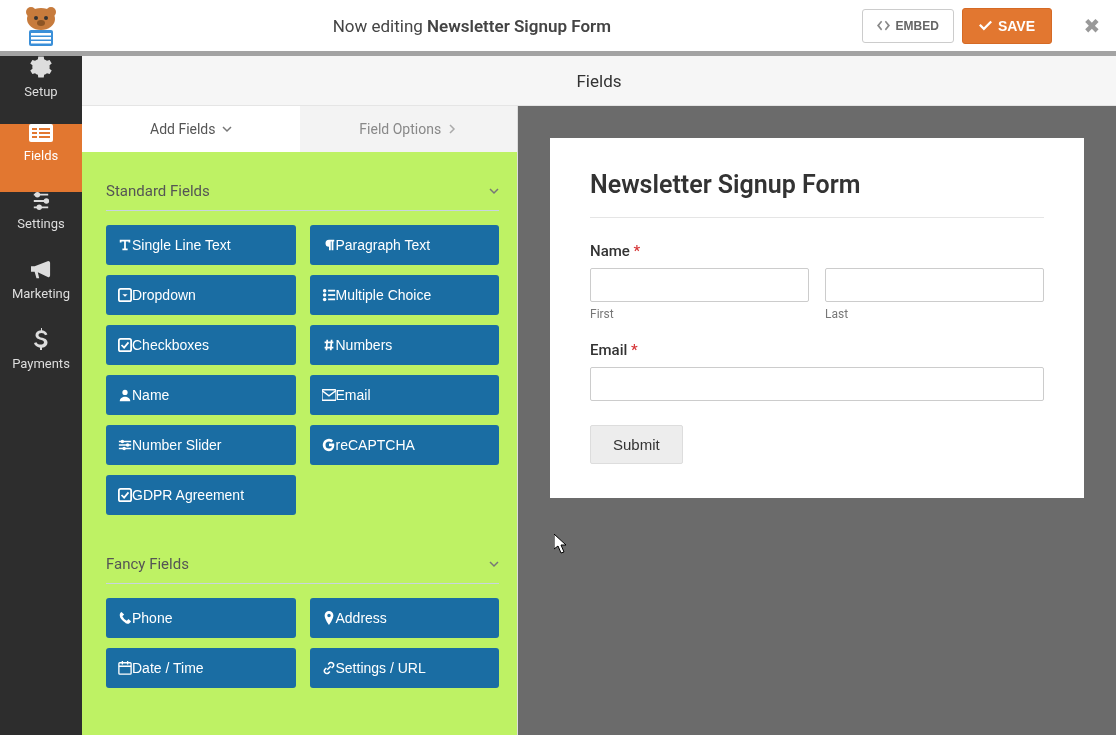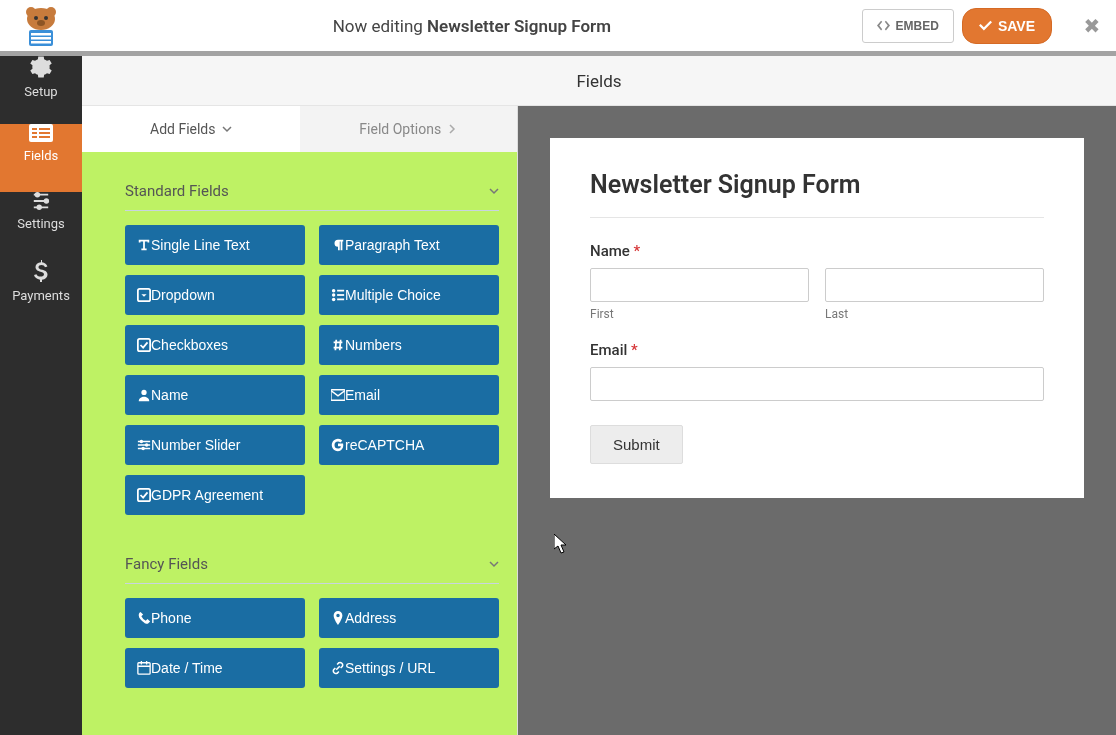--- a/index.html
+++ b/index.html
@@ -53,21 +53,21 @@
     gap: 6px;
     cursor: pointer;
   }
   .btn-save {
     background: #e27730;
     border: 1px solid #d56a25;
     color: #fff;
     font-size: 14px;
     font-weight: 700;
     padding: 9px 16px;
-    border-radius: 14px;
+    border-radius: 3px;
     display: flex;
     align-items: center;
     gap: 6px;
     cursor: pointer;
   }
   .close-x {
     width: 36px;
     text-align: center;
     font-size: 20px;
     color: #999;
@@ -149,22 +149,21 @@
     color: #555;
     cursor: pointer;
   }
   .fields-tab.inactive {
     background: #f3f3f3;
     color: #888;
   }
   .fields-scroll {
     flex: 1;
     overflow-y: scroll;
-    padding: 14px 18px 18px 15px;
-    margin-left: 28px;
+    padding: 14px 18px 18px 24px;
   }
   .fields-scroll::-webkit-scrollbar { width: 12px; }
   .fields-scroll::-webkit-scrollbar-thumb { background: #bbb; border-radius: 2px; }
   .fields-scroll::-webkit-scrollbar-track { background: #e8e8e8; }
   .group-header {
     display: flex;
     justify-content: space-between;
     align-items: center;
     padding: 16px 0 10px;
     color: #555;
@@ -313,20 +312,26 @@
     <div class="sidenav-item">
       <svg width="22" height="18" viewBox="0 0 24 20">
           <path d="M4 2h16v2H4zm0 7h16v2H4zm0 7h16v2H4z"></path>
           <circle cx="8" cy="3" r="3"></circle>
           <circle cx="18" cy="10" r="3"></circle>
           <circle cx="10" cy="17" r="3"></circle>
         </svg>
       <span>Settings</span>
     </div>
     <div class="sidenav-item">
+      <svg width="22" height="20" viewBox="0 0 24 22">
+          <path d="M20 1L5 7H1v6h4l2 7h3l-1.5-6.5L20 19c1 0 2-1 2-2V3c0-1-1-2-2-2z"></path>
+        </svg>
+      <span>Marketing</span>
+    </div>
+    <div class="sidenav-item">
       <svg width="16" height="22" viewBox="0 0 14 22">
           <path d="M7 0v2.2C3.7 2.6 1.5 4.5 1.5 7c0 2.8 2.4 4 5 4.7 2.3.6 3.5 1.2 3.5 2.6 0 1.4-1.5 2.3-3.5 2.3-2 0-3.6-.9-4-2.4L0 15c.6 2.5 2.9 4.2 6 4.7V22h2v-2.3c3.4-.4 5.5-2.4 5.5-5 0-3-2.5-4.2-5.2-4.9C5.9 9.2 4.5 8.6 4.5 7.2c0-1.2 1.2-2.1 3-2.1 1.7 0 3 .8 3.4 2.1l2.5-.7C12.8 4.2 10.8 2.6 8 2.2V0H7z"></path>
         </svg>
       <span>Payments</span>
     </div>
   </div>
 
   <div class="center">
     <div class="center-header">
       <span>Fields</span>

